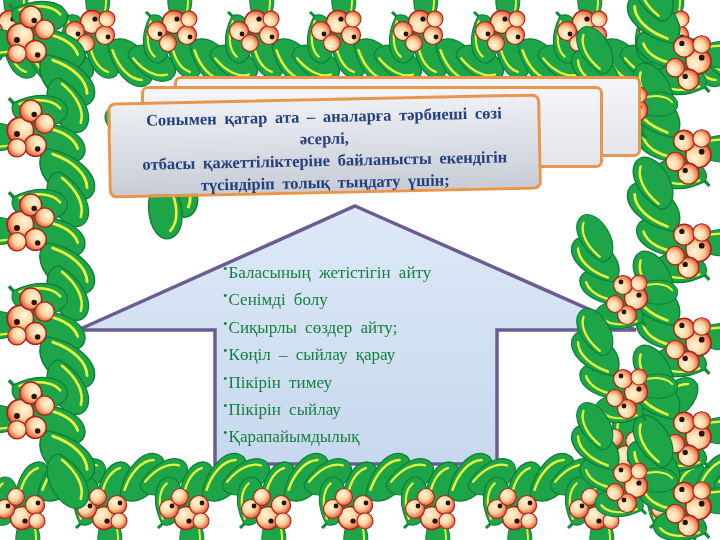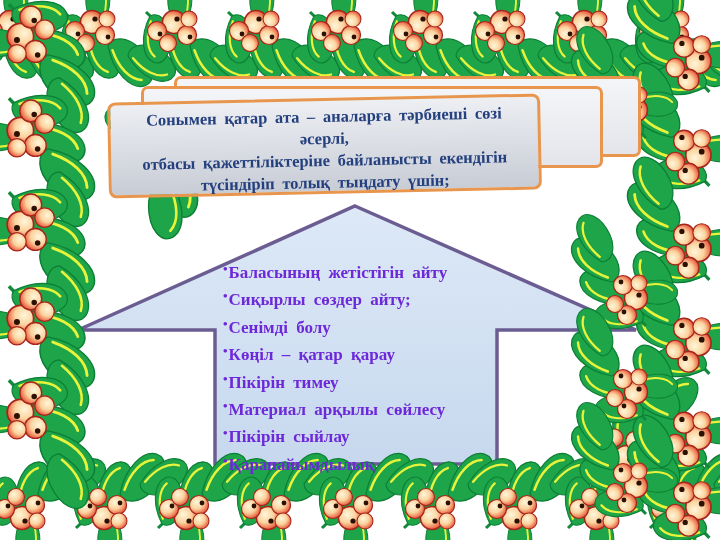--- a/index.html
+++ b/index.html
@@ -7,21 +7,21 @@
     position:relative; width:720px; height:540px; overflow:hidden;
     background:#ffffff;
     font-family:"Liberation Serif","DejaVu Serif",serif;
   }
   
   .floral{position:absolute; left:0; top:0; z-index:3; pointer-events:none;}
   
   .arrow-svg{position:absolute; left:0; top:0; z-index:1;}
   .arrow-list{
     position:absolute; left:223px; top:257px; width:280px; z-index:6;
-    color:#6d28d9; font-weight:bold; font-size:17px; line-height:23.4px;
+    color:#15803d; font-weight:normal; font-size:17px; line-height:23.4px;
     word-spacing:4px;
   }
   .arrow-list .row{white-space:nowrap;}
   .arrow-list .blt{font-size:13px; vertical-align:5px; margin-right:1px; word-spacing:0;}
   
   .bbox{
     position:absolute; box-sizing:border-box;
     border:3px solid #e8964e; border-radius:7px;
     background:linear-gradient(180deg,#f4f5f8 0%,#e3e5ea 100%);
   }
@@ -131,25 +131,24 @@
       <use href="#sprig" transform="translate(716,540) rotate(-90) scale(1.1)"></use>
       <use href="#sprig" transform="translate(652,140) rotate(-90)"></use>
       <use href="#sprig" transform="translate(652,328) rotate(-90)"></use>
       <use href="#sprig" transform="translate(652,422) rotate(-90)"></use>
       <use href="#sprig" transform="translate(652,516) rotate(-90)"></use>
     </g>
   </svg>
 
   <div class="arrow-list">
     <div class="row"><span class="blt">•</span><span>Баласының жетістігін айту</span></div>
+    <div class="row"><span class="blt">•</span><span>Сенімді болу</span></div>
     <div class="row"><span class="blt">•</span><span>Сиқырлы сөздер айту;</span></div>
-    <div class="row"><span class="blt">•</span><span>Сенімді болу</span></div>
-    <div class="row"><span class="blt">•</span><span>Көңіл – қатар қарау</span></div>
+    <div class="row"><span class="blt">•</span><span>Көңіл – сыйлау қарау</span></div>
     <div class="row"><span class="blt">•</span><span>Пікірін тимеу</span></div>
-    <div class="row"><span class="blt">•</span><span>Материал арқылы сөйлесу</span></div>
     <div class="row"><span class="blt">•</span><span>Пікірін сыйлау</span></div>
     <div class="row"><span class="blt">•</span><span>Қарапайымдылық</span></div>
   </div>
 
   <div class="bbox box-back2"></div>
   <div class="bbox box-back1"></div>
   <div class="main-box">
     <div class="line">Сонымен қатар ата – аналарға тәрбиеші сөзі</div>
     <div class="line">әсерлі,</div>
     <div class="line">отбасы қажеттіліктеріне байланысты екендігін</div>

